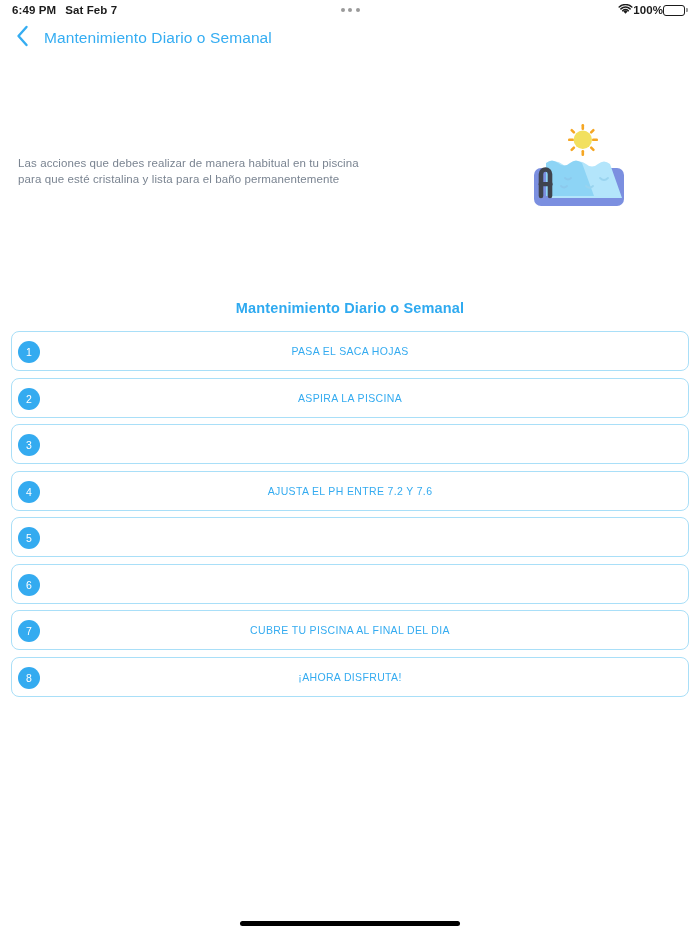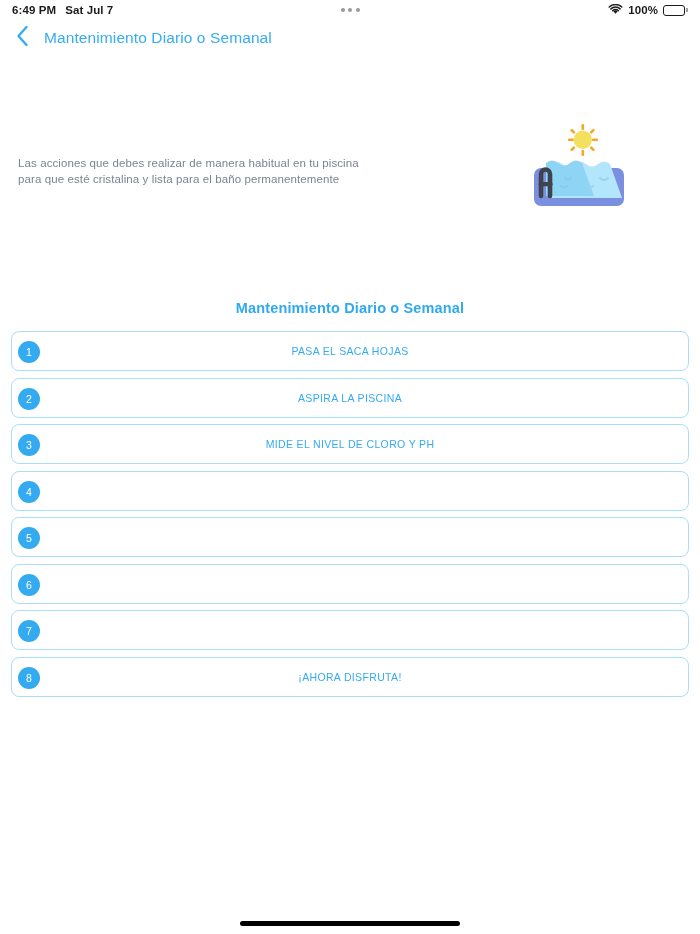--- a/index.html
+++ b/index.html
@@ -32,21 +32,20 @@
     font-size: 11.5px;
     color: #1b1b1b;
     font-weight: bold;
     letter-spacing: 0.1px;
   }
   .status-left { display: flex; align-items: center; gap: 9px; }
   .status-right {
     margin-left: auto;
     display: flex;
     align-items: center;
-    gap: 5px;
   }
   .status-center {
     position: absolute;
     left: 0; right: 0;
     display: flex;
     justify-content: center;
     pointer-events: none;
   }
 
   .multitask-dots { display: flex; gap: 3.5px; }
@@ -203,21 +202,21 @@
   }
 </style>
 </head>
 <body>
 
 <div class="screen">
 
   <div class="status-bar">
     <div class="status-left">
       <span>6:49 PM</span>
-      <span>Sat Jul 7</span>
+      <span>Sat Feb 7</span>
     </div>
 
     <div class="status-center">
       <span class="multitask-dots">
         <i></i>
           <i></i>
           <i></i>
       </span>
     </div>
 
@@ -300,37 +299,38 @@
       <span class="step-label">PASA EL SACA HOJAS</span>
     </div>
 
     <div class="step-card">
       <span class="step-badge">2</span>
       <span class="step-label">ASPIRA LA PISCINA</span>
     </div>
 
     <div class="step-card">
       <span class="step-badge">3</span>
-      <span class="step-label">MIDE EL NIVEL DE CLORO Y PH</span>
     </div>
 
     <div class="step-card">
       <span class="step-badge">4</span>
+      <span class="step-label">AJUSTA EL PH ENTRE 7.2 y 7.6</span>
     </div>
 
     <div class="step-card">
       <span class="step-badge">5</span>
     </div>
 
     <div class="step-card">
       <span class="step-badge">6</span>
     </div>
 
     <div class="step-card">
       <span class="step-badge">7</span>
+      <span class="step-label">CUBRE TU PISCINA AL FINAL DEL DIA</span>
     </div>
 
     <div class="step-card">
       <span class="step-badge">8</span>
       <span class="step-label">¡AHORA DISFRUTA!</span>
     </div>
 
   </div>
 
   <div class="home-indicator"></div>

